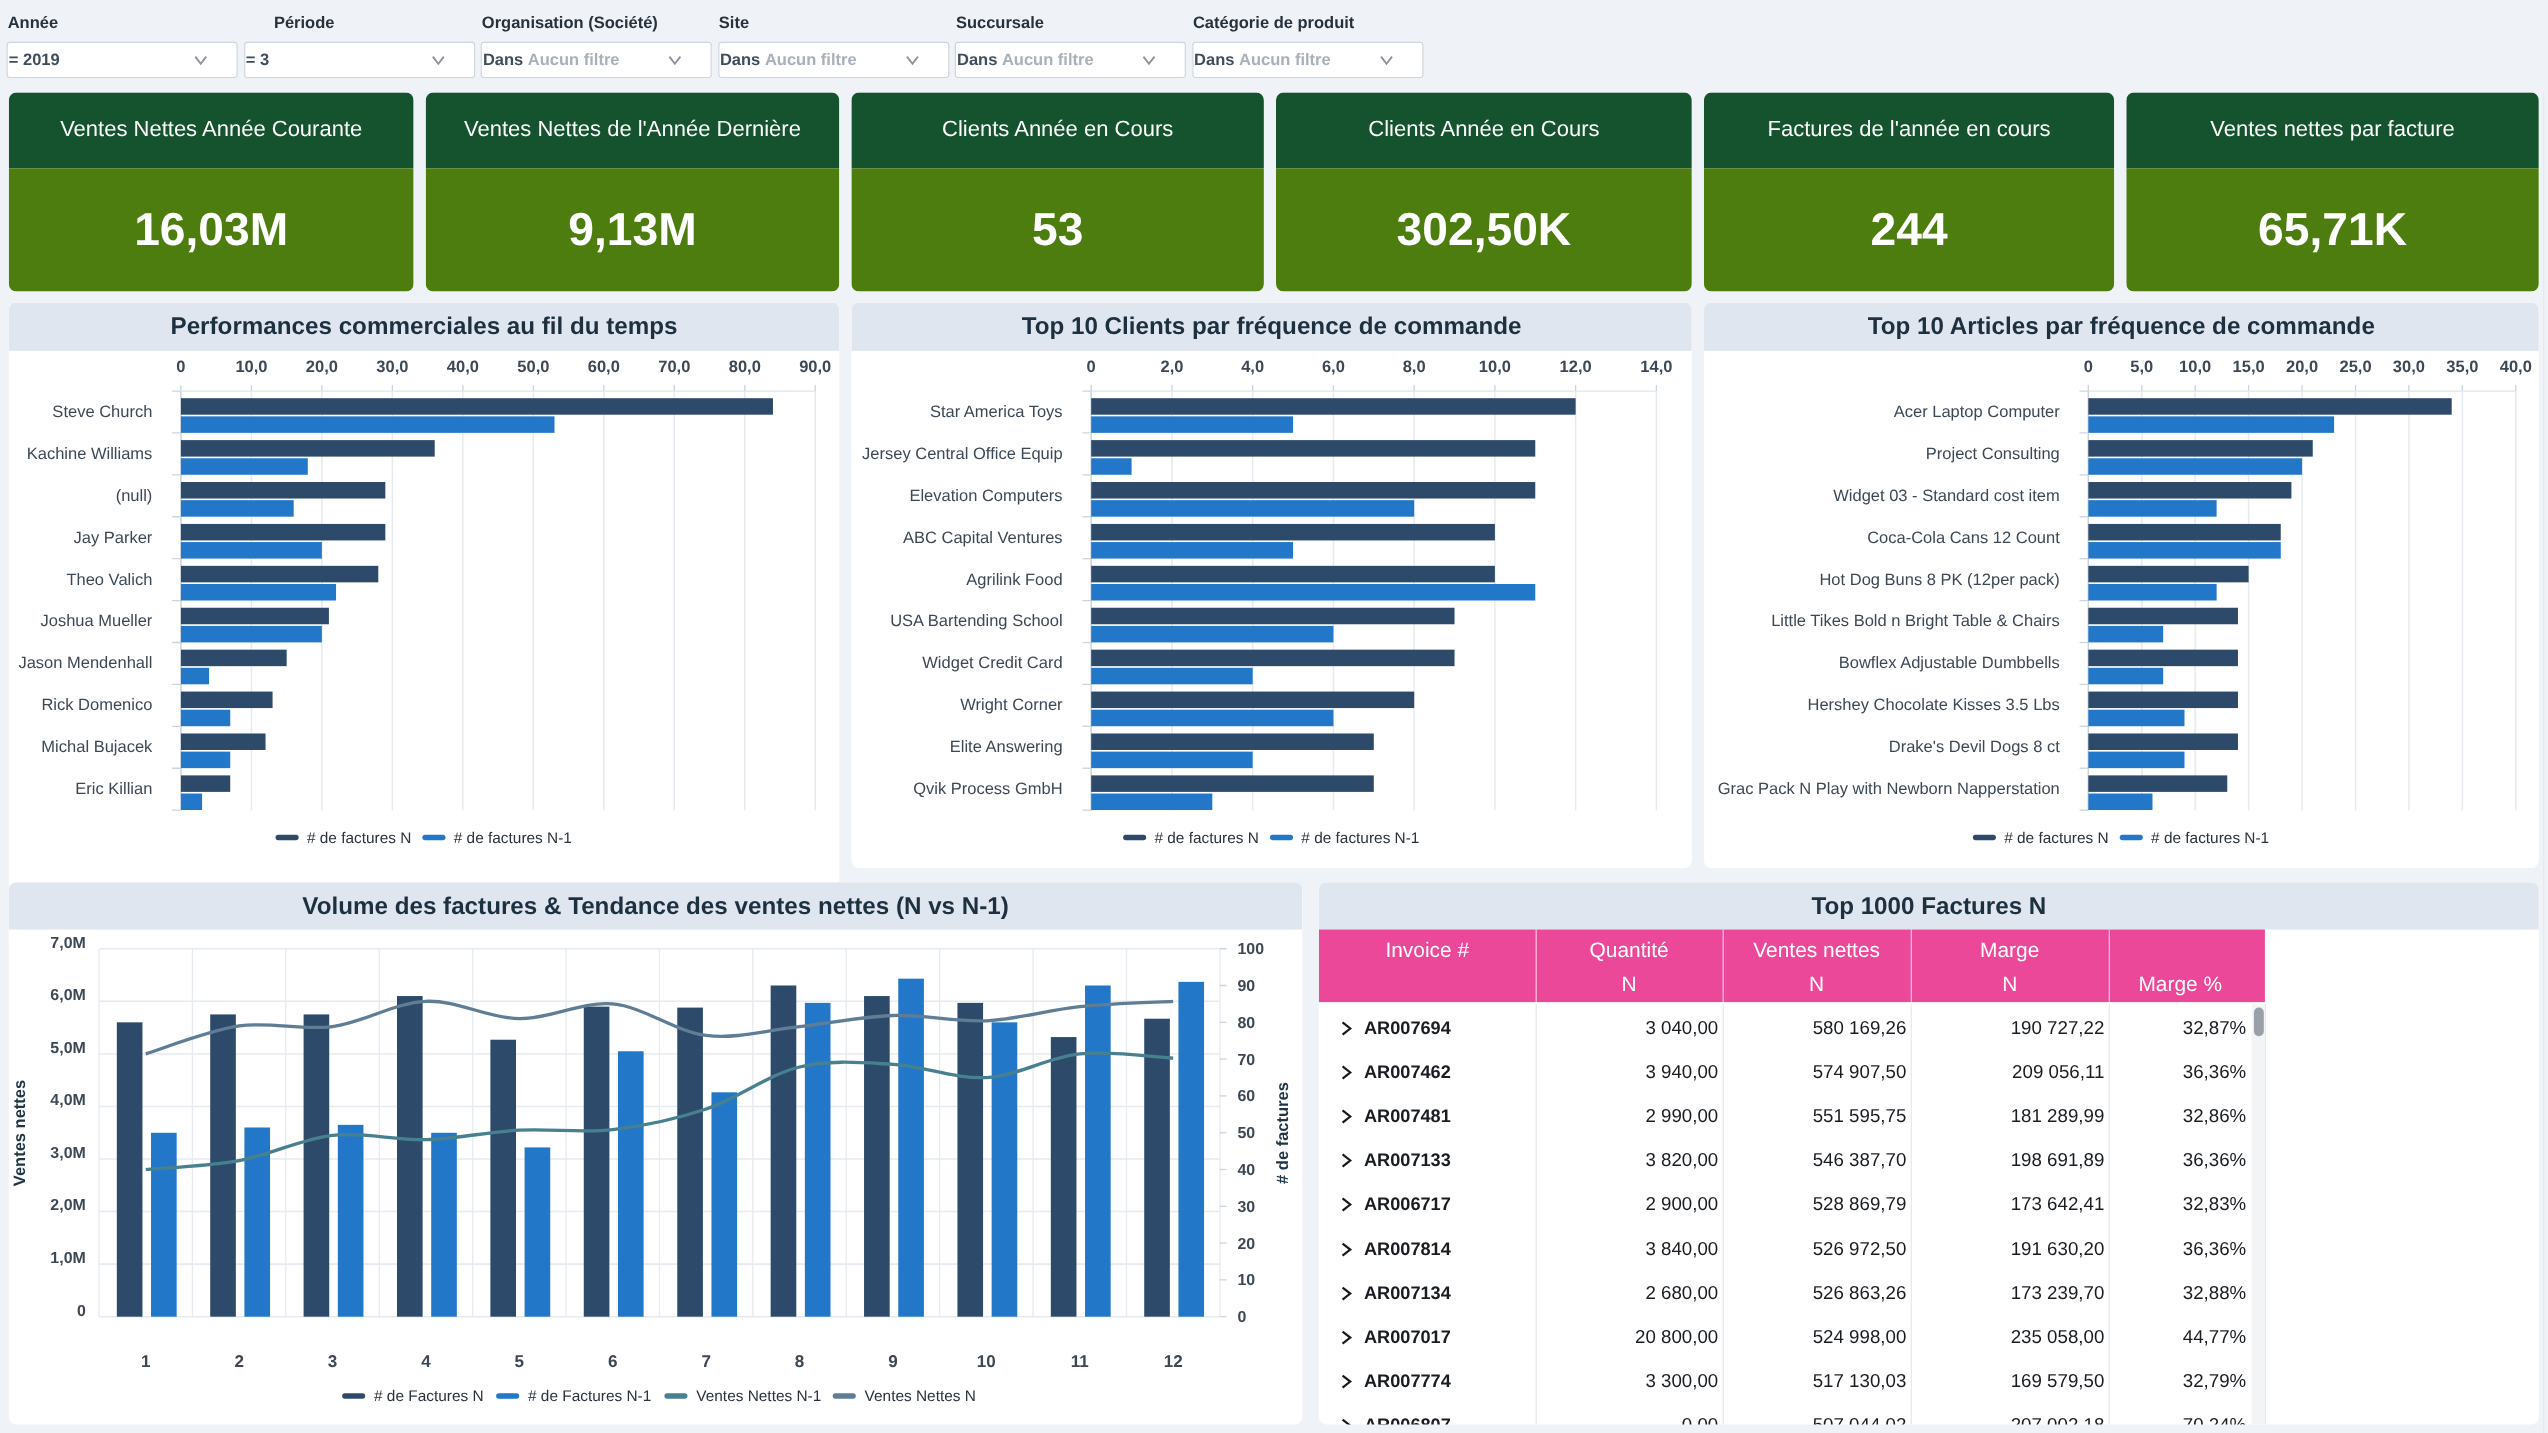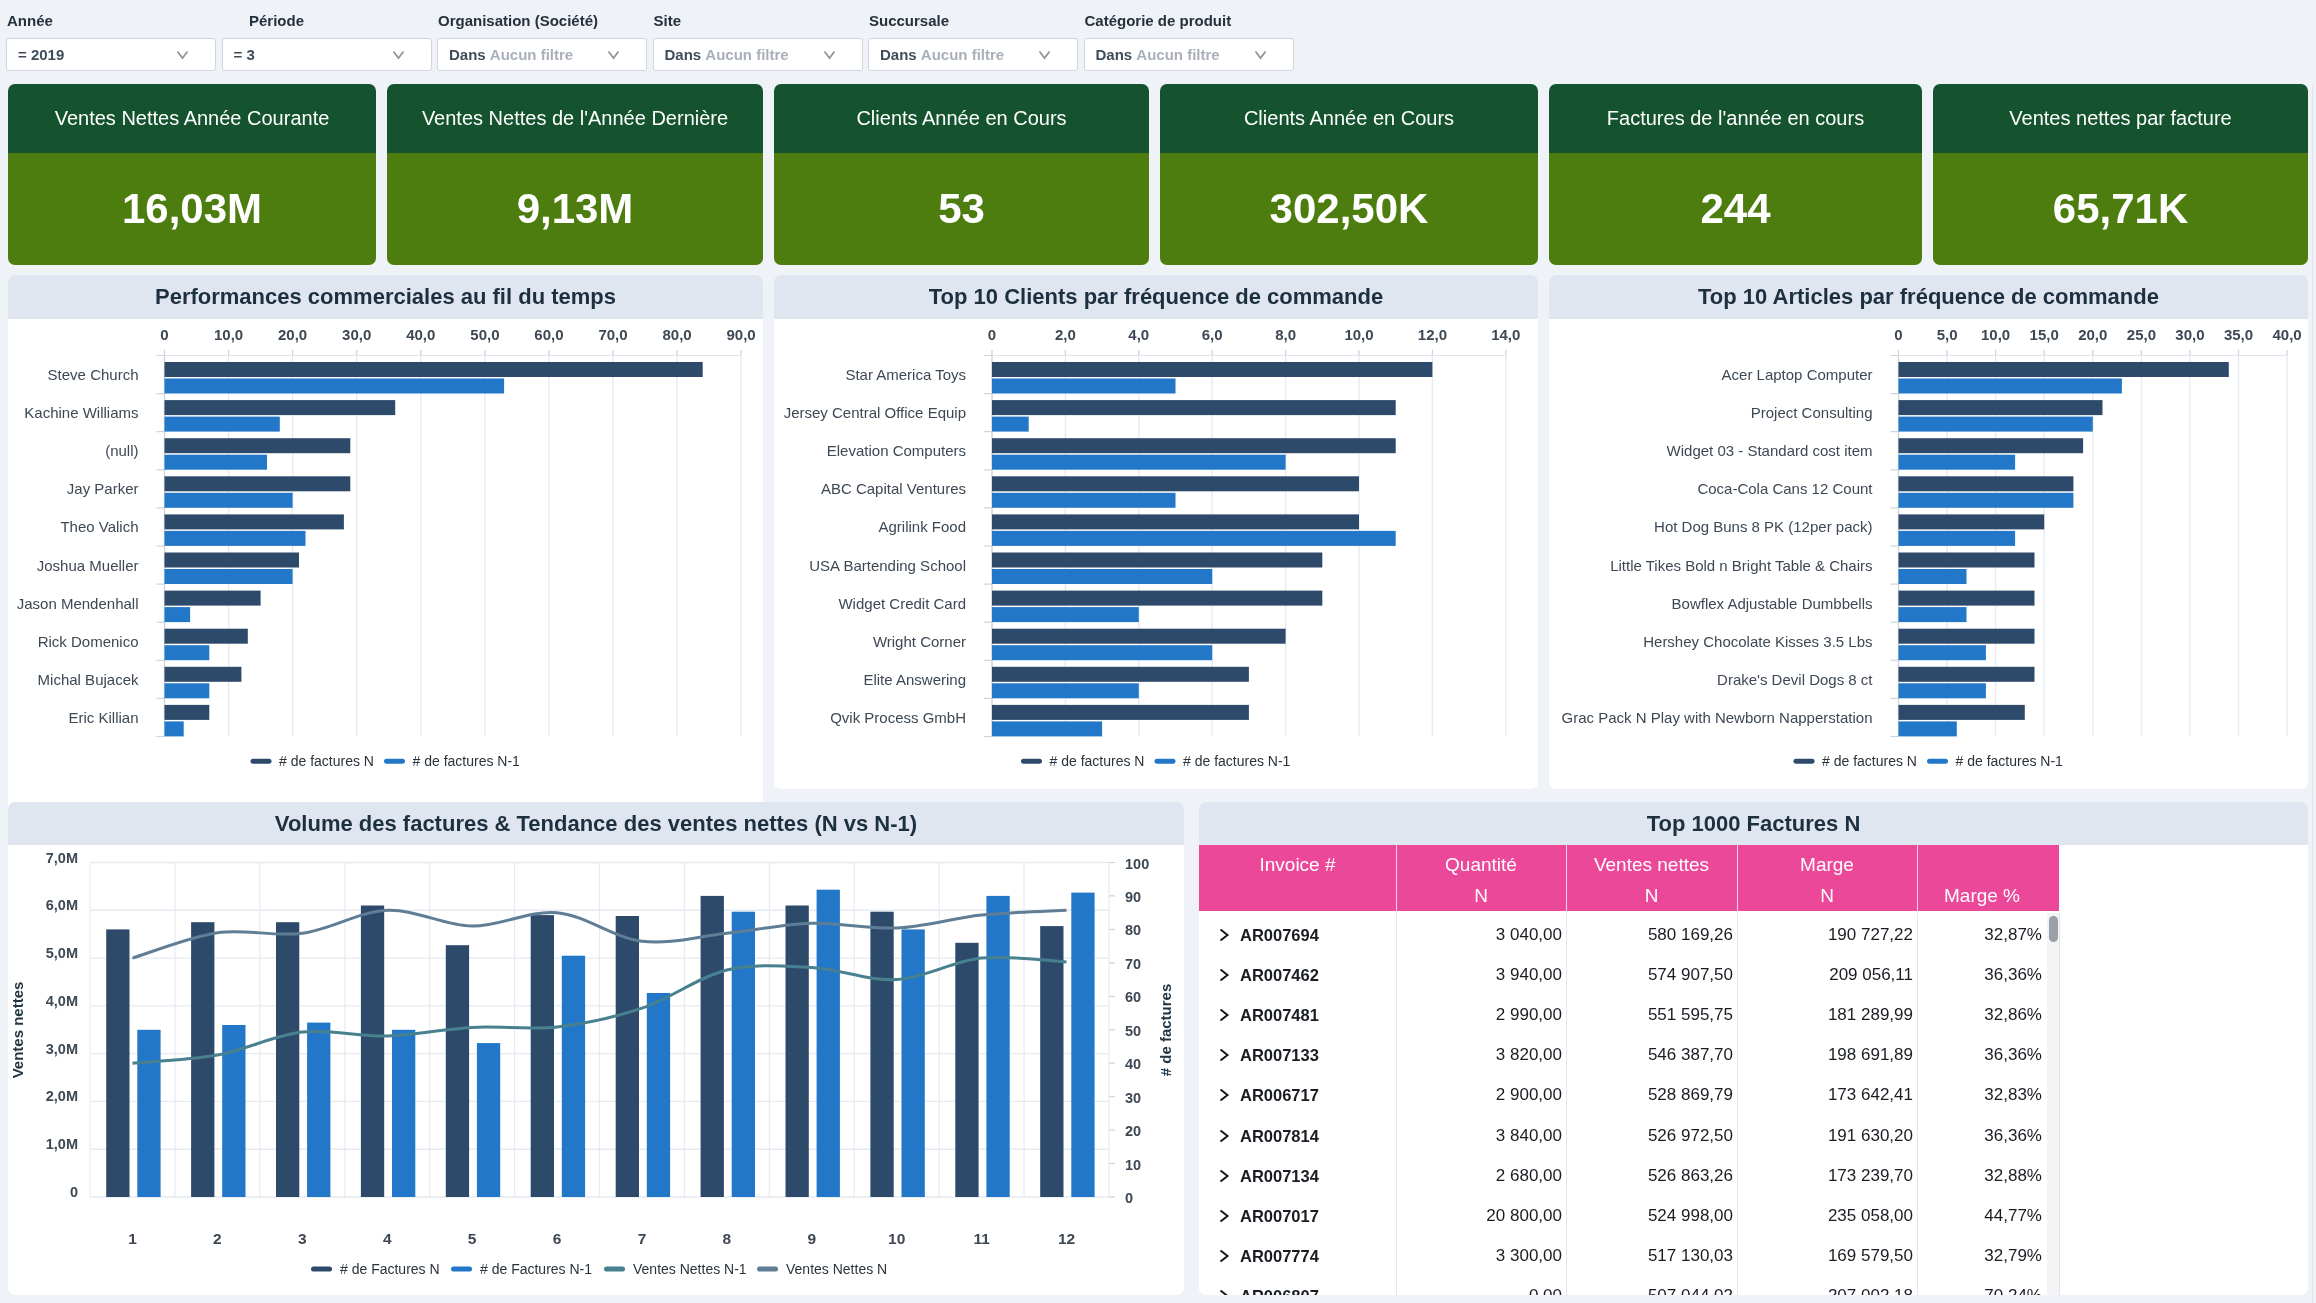--- a/index.html
+++ b/index.html
@@ -1,19 +1,19 @@
 <!DOCTYPE html>
 <html><head><meta charset="utf-8"><title>Dashboard</title>
 <style>
 * { margin:0; padding:0; box-sizing:border-box; }
 body { background:#eff2f7; font-family:"Liberation Sans", sans-serif; }
 #page { position:relative; width:2316px; height:1303px; overflow:hidden; background:#eff2f7; }
 .flabel { position:absolute; top:12px; font-size:15px; font-weight:700; color:#26313c; }
 .fbox { position:absolute; top:38px; width:210px; height:33px; background:#fff; border:1px solid #cfd5dc; border-radius:3px;
-        font-size:15px; color:#3b4754; line-height:31px; padding-left:11px; }
+        font-size:15px; color:#3b4754; line-height:31px; padding-left:1px; }
 .fbox b { color:#3f4c5c; }
 .fbox .ph { color:#a9b0b8; font-weight:700; }
 .fbox svg { position:absolute; right:26px; top:11px; }
 .kpi { position:absolute; top:84px; height:181px; border-radius:7px; overflow:hidden; }
 .kpi .hd { height:68.5px; background:#14532d; color:#fff; display:flex; align-items:center; justify-content:center;
            font-size:20px; }
 .kpi .bd { height:112.5px; background:#4d7c0f; color:#fff; display:flex; align-items:center; justify-content:center;
            font-size:42px; font-weight:700; }
 .tile { position:absolute; background:#fff; border-radius:7px; overflow:hidden; }
 .tile .thead { height:44px; background:#e0e6ef; display:flex; align-items:center; justify-content:center;

